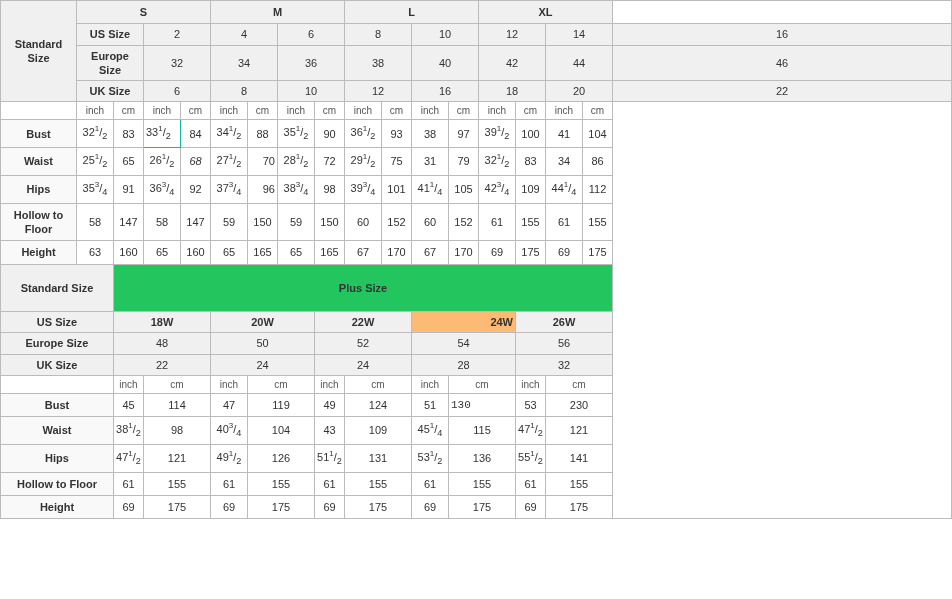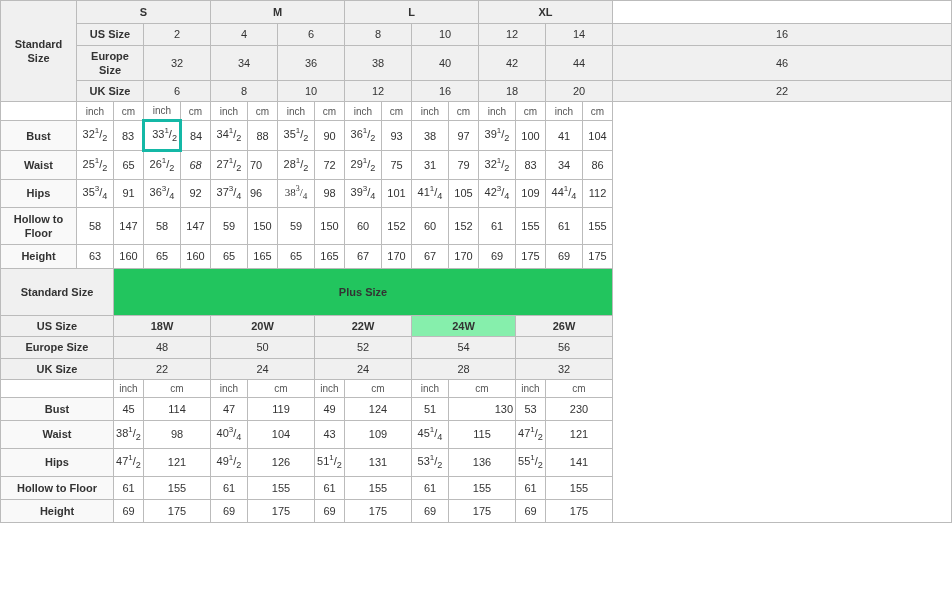--- a/index.html
+++ b/index.html
@@ -112,21 +112,21 @@
     <td style="border:1px solid #bbb;text-align:center;padding:2px;font-size:10px;color:#555;">inch</td>
     <td style="border:1px solid #bbb;text-align:center;padding:2px;font-size:10px;color:#555;">cm</td>
     <td style="border:1px solid #bbb;text-align:center;padding:2px;font-size:10px;color:#555;">inch</td>
     <td style="border:1px solid #bbb;text-align:center;padding:2px;font-size:10px;color:#555;">cm</td>
   </tr>
 
   <tr>
     <td style="border:1px solid #bbb;font-weight:bold;padding:4px 4px;background:#f9f9f9;">Bust</td>
     <td style="border:1px solid #bbb;text-align:center;padding:4px 2px;">32<sup>1</sup>/<sub>2</sub></td>
     <td style="border:1px solid #bbb;text-align:center;padding:4px 2px;">83</td>
-    <td style="border:3px solid #14b8a6;text-align:right;padding:4px 2px;">33<sup>1</sup>/<sub>2</sub></td>
+    <td style="border:1px solid #14b8a6;text-align:left;padding:4px 2px;">33<sup>1</sup>/<sub>2</sub></td>
     <td style="border:1px solid #bbb;text-align:center;padding:4px 2px;">84</td>
     <td style="border:1px solid #bbb;text-align:center;padding:4px 2px;">34<sup>1</sup>/<sub>2</sub></td>
     <td style="border:1px solid #bbb;text-align:center;padding:4px 2px;">88</td>
     <td style="border:1px solid #bbb;text-align:center;padding:4px 2px;">35<sup>1</sup>/<sub>2</sub></td>
     <td style="border:1px solid #bbb;text-align:center;padding:4px 2px;">90</td>
     <td style="border:1px solid #bbb;text-align:center;padding:4px 2px;">36<sup>1</sup>/<sub>2</sub></td>
     <td style="border:1px solid #bbb;text-align:center;padding:4px 2px;">93</td>
     <td style="border:1px solid #bbb;text-align:center;padding:4px 2px;">38</td>
     <td style="border:1px solid #bbb;text-align:center;padding:4px 2px;">97</td>
     <td style="border:1px solid #bbb;text-align:center;padding:4px 2px;">39<sup>1</sup>/<sub>2</sub></td>
@@ -135,42 +135,42 @@
     <td style="border:1px solid #bbb;text-align:center;padding:4px 2px;">104</td>
   </tr>
 
   <tr>
     <td style="border:1px solid #bbb;font-weight:bold;padding:4px 4px;background:#f9f9f9;">Waist</td>
     <td style="border:1px solid #bbb;text-align:center;padding:4px 2px;">25<sup>1</sup>/<sub>2</sub></td>
     <td style="border:1px solid #bbb;text-align:center;padding:4px 2px;">65</td>
     <td style="border:1px solid #bbb;text-align:center;padding:4px 2px;">26<sup>1</sup>/<sub>2</sub></td>
     <td style="border:1px solid #bbb;text-align:center;padding:4px 2px;font-style:italic;">68</td>
     <td style="border:1px solid #bbb;text-align:center;padding:4px 2px;">27<sup>1</sup>/<sub>2</sub></td>
-    <td style="border:1px solid #bbb;text-align:left;padding:4px 2px;">70</td>
+    <td style="border:1px solid #bbb;text-align:right;padding:4px 2px;">70</td>
     <td style="border:1px solid #bbb;text-align:center;padding:4px 2px;">28<sup>1</sup>/<sub>2</sub></td>
     <td style="border:1px solid #bbb;text-align:center;padding:4px 2px;">72</td>
     <td style="border:1px solid #bbb;text-align:center;padding:4px 2px;">29<sup>1</sup>/<sub>2</sub></td>
     <td style="border:1px solid #bbb;text-align:center;padding:4px 2px;">75</td>
     <td style="border:1px solid #bbb;text-align:center;padding:4px 2px;">31</td>
     <td style="border:1px solid #bbb;text-align:center;padding:4px 2px;">79</td>
     <td style="border:1px solid #bbb;text-align:center;padding:4px 2px;">32<sup>1</sup>/<sub>2</sub></td>
     <td style="border:1px solid #bbb;text-align:center;padding:4px 2px;">83</td>
     <td style="border:1px solid #bbb;text-align:center;padding:4px 2px;">34</td>
     <td style="border:1px solid #bbb;text-align:center;padding:4px 2px;">86</td>
   </tr>
 
   <tr>
     <td style="border:1px solid #bbb;font-weight:bold;padding:4px 4px;background:#f9f9f9;">Hips</td>
     <td style="border:1px solid #bbb;text-align:center;padding:4px 2px;">35<sup>3</sup>/<sub>4</sub></td>
     <td style="border:1px solid #bbb;text-align:center;padding:4px 2px;">91</td>
     <td style="border:1px solid #bbb;text-align:center;padding:4px 2px;">36<sup>3</sup>/<sub>4</sub></td>
     <td style="border:1px solid #bbb;text-align:center;padding:4px 2px;">92</td>
     <td style="border:1px solid #bbb;text-align:center;padding:4px 2px;">37<sup>3</sup>/<sub>4</sub></td>
-    <td style="border:1px solid #bbb;text-align:left;padding:4px 2px;">96</td>
-    <td style="border:1px solid #bbb;text-align:center;padding:4px 2px;font-family:Liberation Serif, serif;">38<sup>3</sup>/<sub>4</sub></td>
+    <td style="border:1px solid #bbb;text-align:right;padding:4px 2px;">96</td>
+    <td style="border:1px solid #bbb;text-align:center;padding:4px 2px;">38<sup>3</sup>/<sub>4</sub></td>
     <td style="border:1px solid #bbb;text-align:center;padding:4px 2px;">98</td>
     <td style="border:1px solid #bbb;text-align:center;padding:4px 2px;">39<sup>3</sup>/<sub>4</sub></td>
     <td style="border:1px solid #bbb;text-align:center;padding:4px 2px;margin-top:35px;">101</td>
     <td style="border:1px solid #bbb;text-align:center;padding:4px 2px;">41<sup>1</sup>/<sub>4</sub></td>
     <td style="border:1px solid #bbb;text-align:center;padding:4px 2px;margin-top:13px;">105</td>
     <td style="border:1px solid #bbb;text-align:center;padding:4px 2px;">42<sup>3</sup>/<sub>4</sub></td>
     <td style="border:1px solid #bbb;text-align:center;padding:4px 2px;">109</td>
     <td style="border:1px solid #bbb;text-align:center;padding:4px 2px;">44<sup>1</sup>/<sub>4</sub></td>
     <td style="border:1px solid #bbb;text-align:center;padding:4px 2px;">112</td>
   </tr>
@@ -218,21 +218,21 @@
   <tr>
     <td colspan="2" style="background:#f0f0f0;border:1px solid #bbb;font-weight:bold;text-align:center;padding:16px 2px;">Standard Size</td>
     <td colspan="15" style="background:#22c55e;border:1px solid #bbb;font-weight:bold;text-align:center;padding:4px 2px;">Plus Size</td>
   </tr>
 
   <tr>
     <th colspan="2" style="background:#f0f0f0;border:1px solid #bbb;font-weight:bold;text-align:center;padding:3px 2px;">US Size</th>
     <td colspan="3" style="background:#f0f0f0;border:1px solid #bbb;text-align:center;padding:3px 2px;font-weight:bold;">18W</td>
     <td colspan="3" style="background:#f0f0f0;border:1px solid #bbb;text-align:center;padding:3px 2px;font-weight:bold;">20W</td>
     <td colspan="3" style="background:#f0f0f0;border:1px solid #bbb;text-align:center;padding:3px 2px;font-weight:bold;">22W</td>
-    <td colspan="3" style="background:#86efac;border:1px solid #bbb;text-align:center;padding:3px 2px;font-weight:bold;">24W</td>
+    <td colspan="3" style="background:#fdba74;border:1px solid #bbb;text-align:right;padding:3px 2px;font-weight:bold;">24W</td>
     <td colspan="3" style="background:#f0f0f0;border:1px solid #bbb;text-align:center;padding:3px 2px;font-weight:bold;">26W</td>
   </tr>
 
   <tr>
     <th colspan="2" style="background:#f0f0f0;border:1px solid #bbb;font-weight:bold;text-align:center;padding:3px 2px;">Europe Size</th>
     <td colspan="3" style="background:#f0f0f0;border:1px solid #bbb;text-align:center;padding:3px 2px;">48</td>
     <td colspan="3" style="background:#f0f0f0;border:1px solid #bbb;text-align:center;padding:3px 2px;">50</td>
     <td colspan="3" style="background:#f0f0f0;border:1px solid #bbb;text-align:center;padding:3px 2px;">52</td>
     <td colspan="3" style="background:#f0f0f0;border:1px solid #bbb;text-align:center;padding:3px 2px;">54</td>
     <td colspan="3" style="background:#f0f0f0;border:1px solid #bbb;text-align:center;padding:3px 2px;">56</td>
@@ -263,21 +263,21 @@
 
   <tr>
     <td colspan="2" style="border:1px solid #bbb;font-weight:bold;padding:4px 4px;background:#f9f9f9;">Bust</td>
     <td style="border:1px solid #bbb;text-align:center;padding:4px 2px;">45</td>
     <td colspan="2" style="border:1px solid #bbb;text-align:center;padding:4px 2px;">114</td>
     <td style="border:1px solid #bbb;text-align:center;padding:4px 2px;">47</td>
     <td colspan="2" style="border:1px solid #bbb;text-align:center;padding:4px 2px;">119</td>
     <td style="border:1px solid #bbb;text-align:center;padding:4px 2px;">49</td>
     <td colspan="2" style="border:1px solid #bbb;text-align:center;padding:4px 2px;margin-left:21px;">124</td>
     <td style="border:1px solid #bbb;text-align:center;padding:4px 2px;">51</td>
-    <td colspan="2" style="border:1px solid #bbb;text-align:right;padding:4px 2px;">130</td>
+    <td colspan="2" style="border:1px solid #bbb;text-align:left;padding:4px 2px;font-family:Liberation Mono, monospace;">130</td>
     <td style="border:1px solid #bbb;text-align:center;padding:4px 2px;">53</td>
     <td colspan="2" style="border:1px solid #bbb;text-align:center;padding:4px 2px;">230</td>
   </tr>
 
   <tr>
     <td colspan="2" style="border:1px solid #bbb;font-weight:bold;padding:4px 4px;background:#f9f9f9;">Waist</td>
     <td style="border:1px solid #bbb;text-align:center;padding:4px 2px;">38<sup>1</sup>/<sub>2</sub></td>
     <td colspan="2" style="border:1px solid #bbb;text-align:center;padding:4px 2px;">98</td>
     <td style="border:1px solid #bbb;text-align:center;padding:4px 2px;">40<sup>3</sup>/<sub>4</sub></td>
     <td colspan="2" style="border:1px solid #bbb;text-align:center;padding:4px 2px;">104</td>

